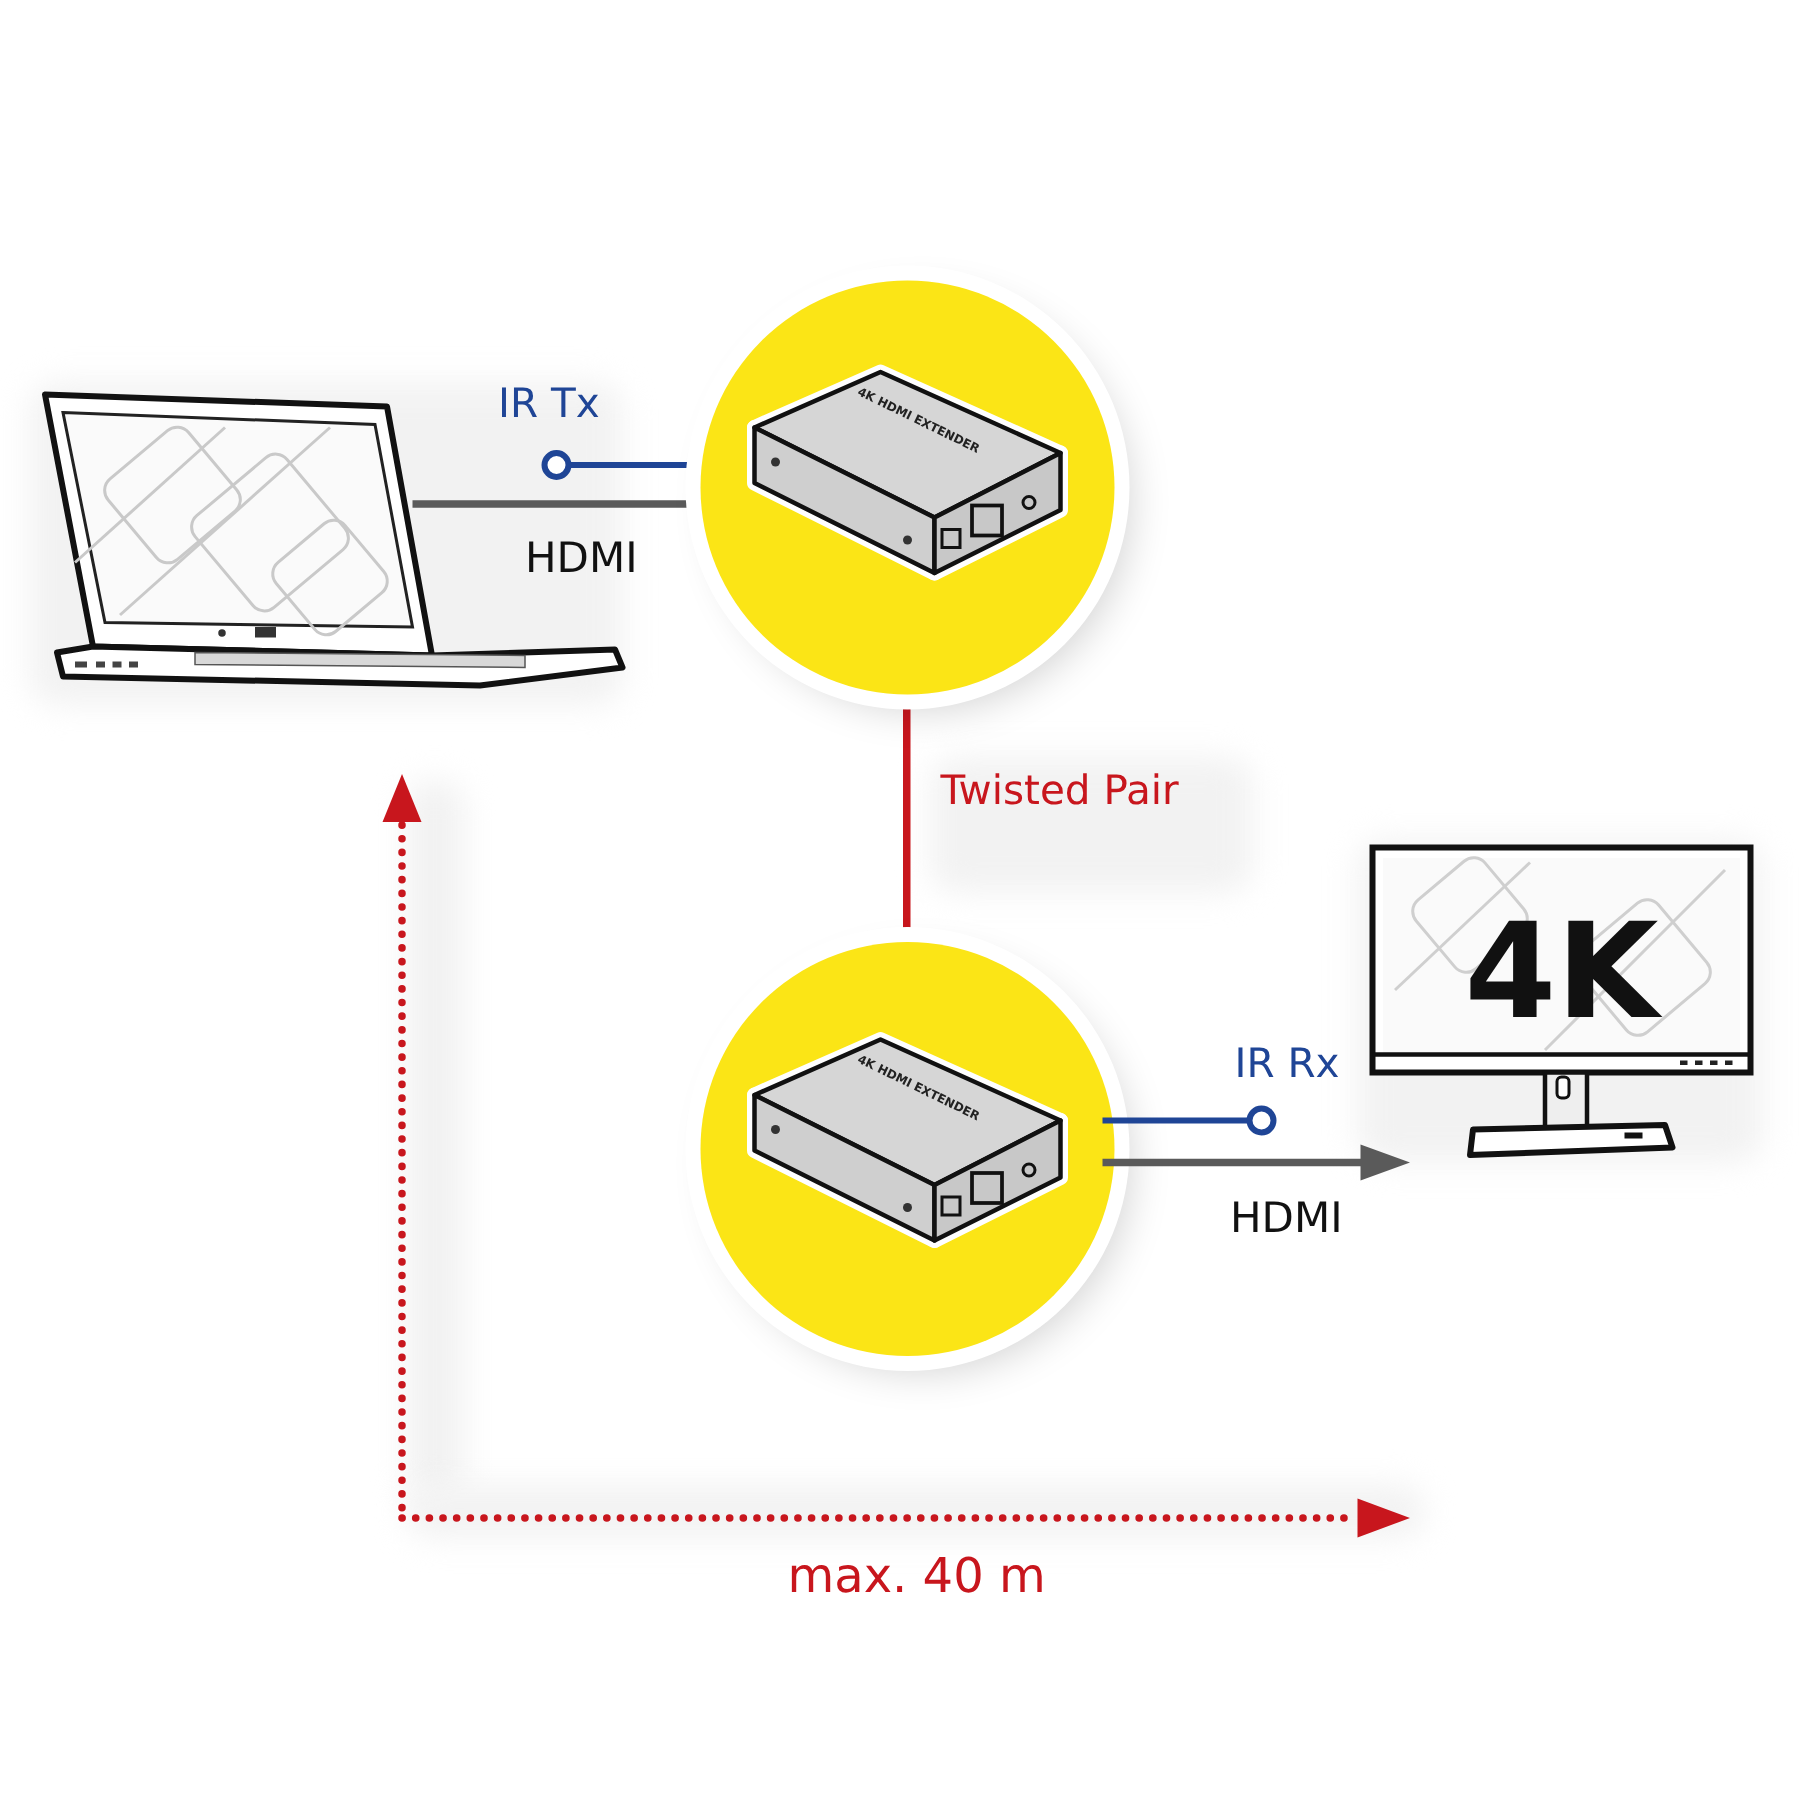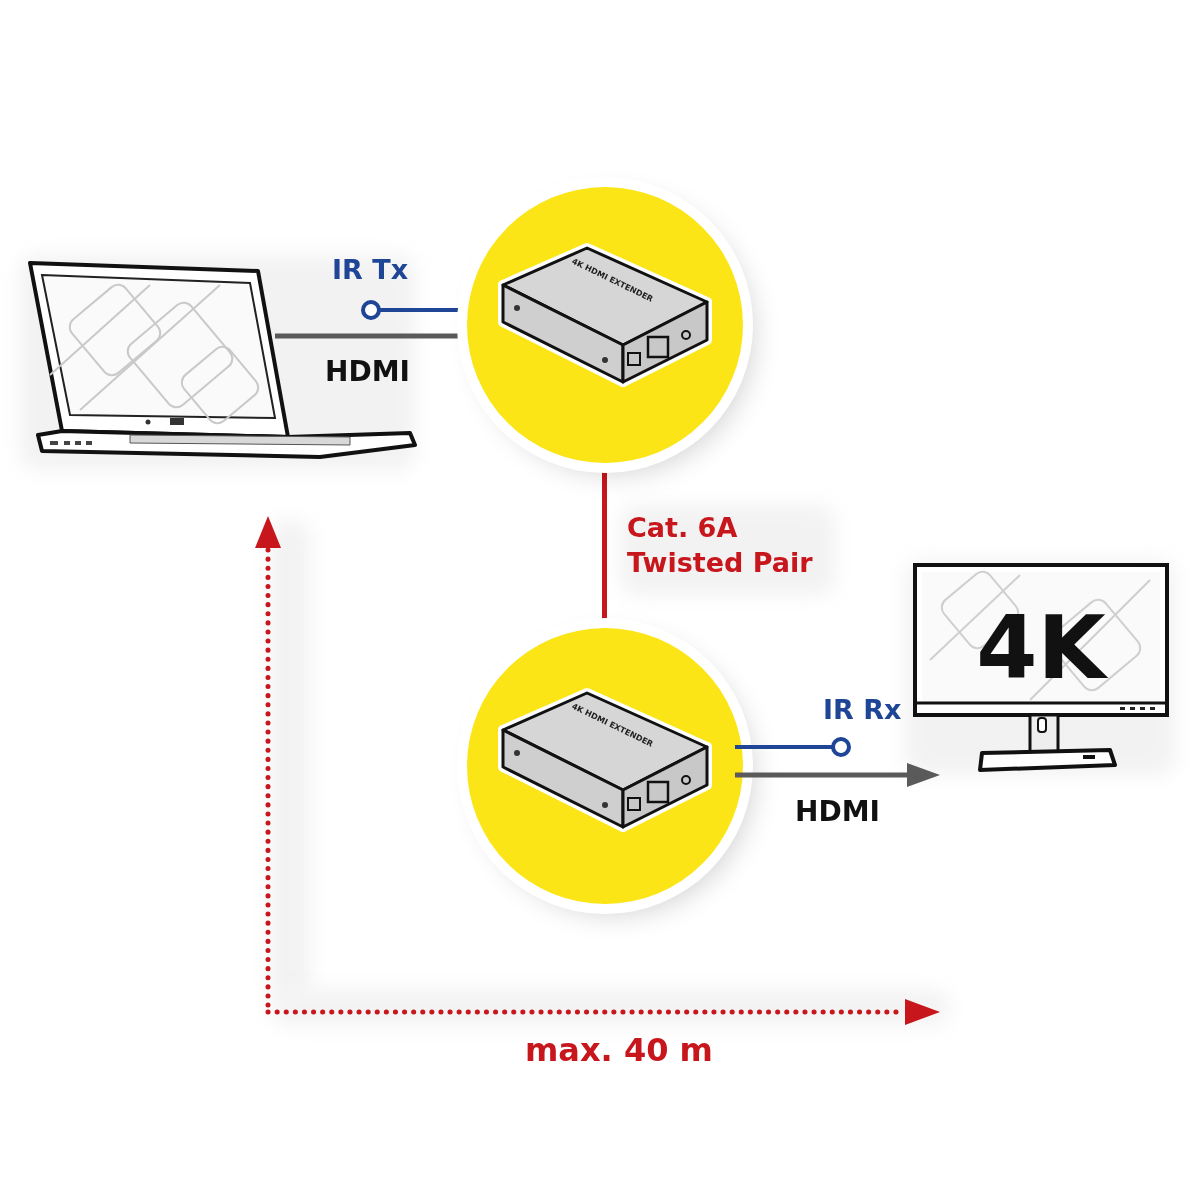--- a/index.html
+++ b/index.html
@@ -1,22 +1,22 @@
 <!DOCTYPE html>
 <html><head>
 <meta charset="utf-8">
 <style>
   html, body { margin:0; padding:0; }
   body { width:1200px; height:1200px; background:#ffffff; position:relative; overflow:hidden;
          font-family:"DejaVu Sans", "Liberation Sans", sans-serif; }
   .abs { position:absolute; }
   .shadow-panel { position:absolute; background:#f2f2f2; border-radius:18px; filter:blur(10px); }
-  .label { position:absolute; font-weight:bold; white-space:nowrap; }
+  .label { position:absolute; font-weight:normal; white-space:nowrap;text-align:right; }
   .label.blue { color:#1f4596; font-size:27px; }
-  .label.black { color:#111111; font-size:28px; }
+  .label.black { color:#111111; font-size:28px;margin-left:25px; }
   .label.red { color:#c8161d; font-size:27px; line-height:35px; }
   .circle { position:absolute; border-radius:50%; background:#fbe516;
             box-shadow: 0 0 0 10px #ffffff, 10px 10px 28px rgba(0,0,0,0.18); }
   svg { position:absolute; overflow:visible; }
 </style>
 </head>
 <body>
 
 <div class="shadow-panel" style="left:20px;top:255px;width:395px;height:215px;"></div>
 <div class="shadow-panel" style="left:905px;top:560px;width:270px;height:215px;"></div>
@@ -49,21 +49,20 @@
 <svg style="left:265px;top:300px;" width="220" height="50">
   <line x1="113" y1="10" x2="215" y2="10" stroke="#1f4596" stroke-width="4"></line>
   <circle cx="106" cy="10" r="8" fill="#ffffff" stroke="#1f4596" stroke-width="4"></circle>
   <line x1="10" y1="36" x2="215" y2="36" stroke="#5a5a5a" stroke-width="5"></line>
 </svg>
 <div class="label blue" style="left:332px;top:254px;">IR Tx</div>
 <div class="label black" style="left:325px;top:355px;">HDMI</div>
 
 <div class="abs" style="left:602px;top:455px;width:5px;height:175px;background:#c8161d;"></div>
 <div class="label red" style="left:627px;top:510px;">
-  <div>Cat. 6A</div>
   <div>Twisted Pair</div>
 </div>
 
 <div class="circle" style="left:467px;top:187px;width:276px;height:276px;"></div>
 <svg style="left:495px;top:240px;" width="220" height="150" viewBox="0 0 220 150">
   <polygon points="8,45 92,8 212,62 128,105" fill="#d6d6d6" stroke="#ffffff" stroke-width="10" stroke-linejoin="round"></polygon>
   <polygon points="8,45 128,105 128,142 8,82" fill="#cfcfcf" stroke="#ffffff" stroke-width="10" stroke-linejoin="round"></polygon>
   <polygon points="128,105 212,62 212,100 128,142" fill="#c8c8c8" stroke="#ffffff" stroke-width="10" stroke-linejoin="round"></polygon>
   <polygon points="8,45 92,8 212,62 128,105" fill="#d6d6d6" stroke="#111" stroke-width="3" stroke-linejoin="round"></polygon>
   <polygon points="8,45 128,105 128,142 8,82" fill="#cfcfcf" stroke="#111" stroke-width="3" stroke-linejoin="round"></polygon>

